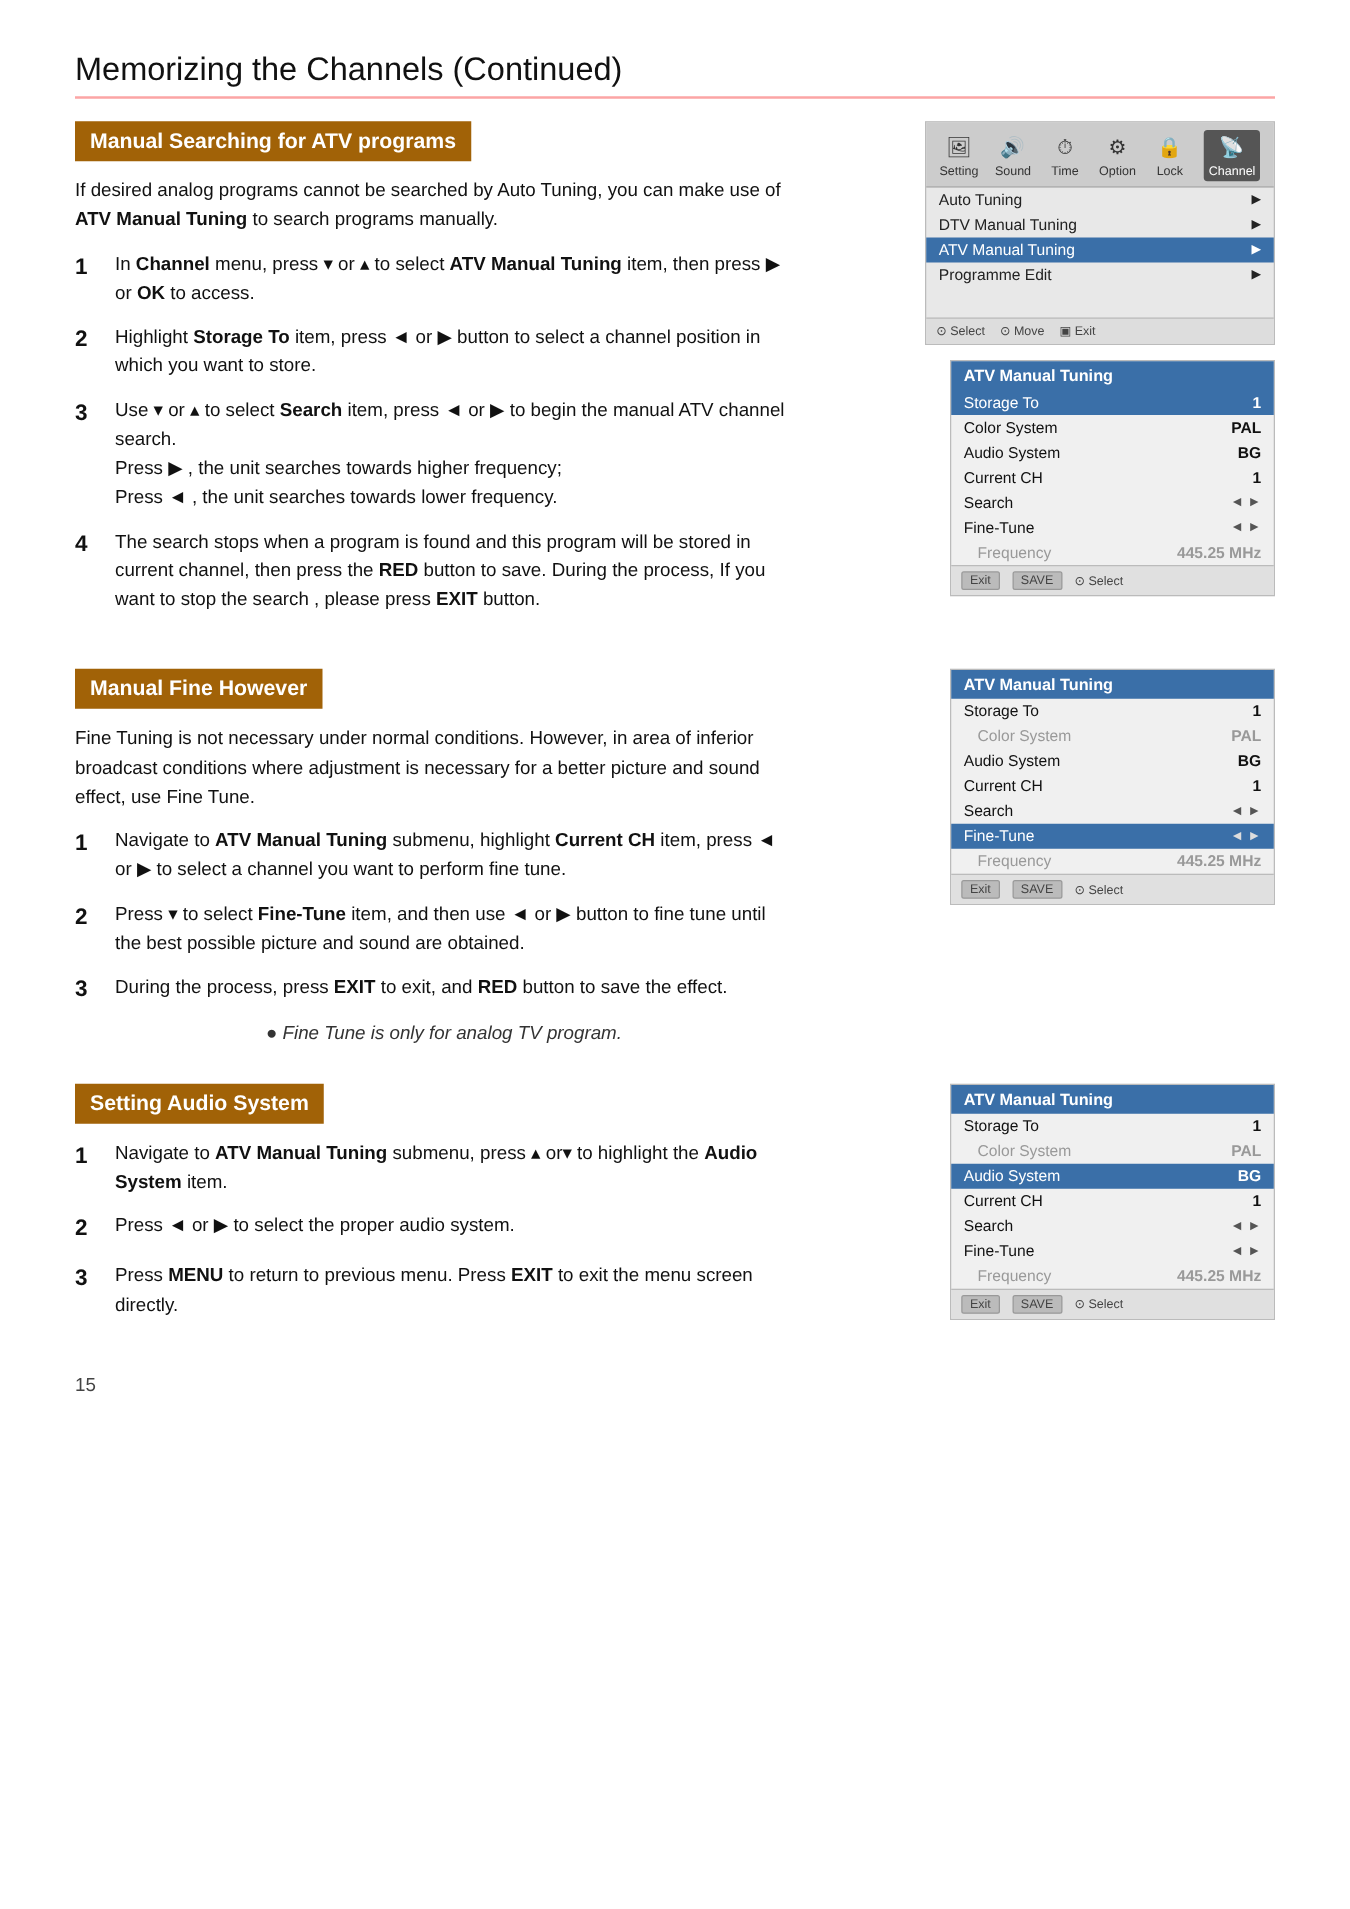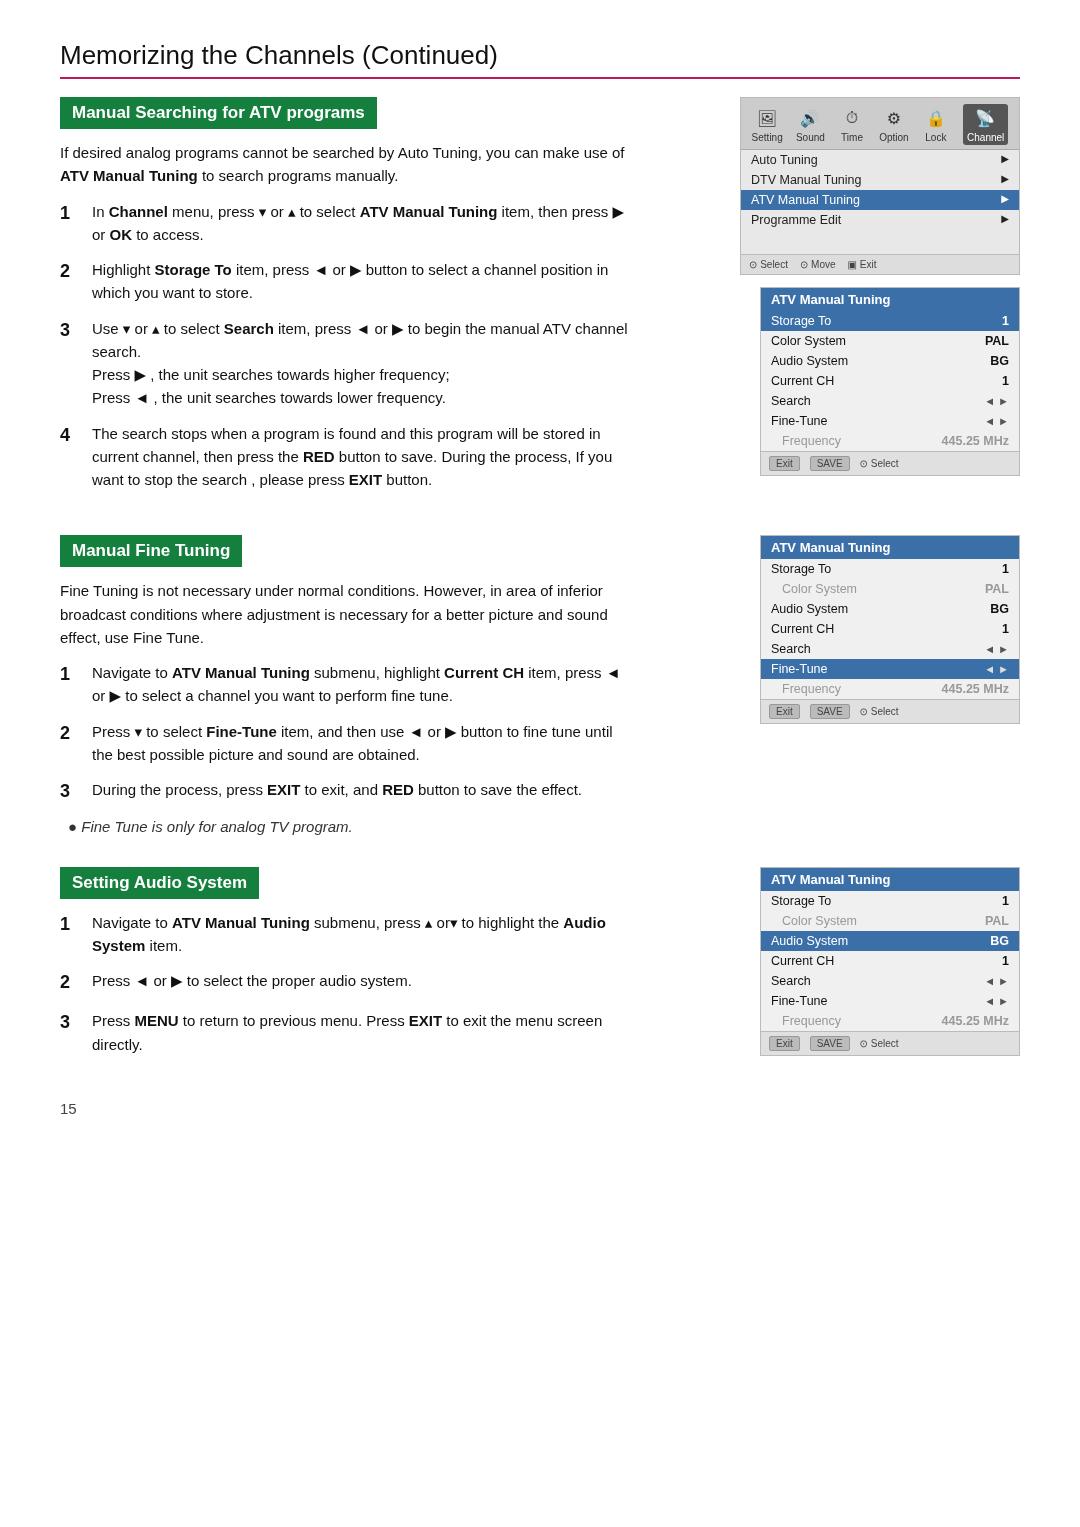--- a/index.html
+++ b/index.html
@@ -9,28 +9,28 @@
       width: 1080px;
       min-height: 1527px;
       padding: 40px 60px;
       font-size: 15px;
       color: #111;
     }
     h1.main-title {
       font-size: 26px;
       font-weight: bold;
       margin-bottom: 18px;
-      border-bottom: 2px solid #be185d;
+      border-bottom: 2px solid #fca5a5;
       padding-bottom: 6px;
     }
     h1.main-title span {
       font-weight: normal;
     }
     .section-header {
-      background: #15803d;
+      background: #a16207;
       color: #fff;
       font-size: 17px;
       font-weight: bold;
       padding: 6px 12px;
       margin-bottom: 12px;
       display: inline-block;
     }
     .two-col {
       display: flex;
       gap: 30px;
@@ -330,21 +330,21 @@
         <span class="btn-small">Exit</span>
         <span class="btn-small">SAVE</span>
         <span>⊙ Select</span>
       </div>
     </div>
   </div>
 </div>
 
 <div class="two-col section-block">
   <div class="left-col">
-    <div class="section-header">Manual Fine Tuning</div>
+    <div class="section-header">Manual Fine However</div>
     <p class="intro-text">
       Fine Tuning is not necessary under normal conditions. However, in area of inferior broadcast conditions where adjustment is necessary for a better picture and sound effect, use Fine Tune.
     </p>
     <ul class="steps">
       <li class="step-item">
         <span class="step-num">1</span>
         <span class="step-text">
           Navigate to <b>ATV Manual Tuning</b> submenu, highlight <b>Current CH</b> item, press ◄ or ▶  to select a channel you want to perform fine tune.
         </span>
       </li>
@@ -354,21 +354,21 @@
           Press ▾ to select <b>Fine-Tune</b> item, and then use  ◄ or ▶ button to fine tune until the best possible picture and sound are obtained.
         </span>
       </li>
       <li class="step-item">
         <span class="step-num">3</span>
         <span class="step-text">
           During the process, press <b>EXIT</b> to exit, and <b>RED</b> button to save the effect.
         </span>
       </li>
     </ul>
-    <div style="margin-left:8px;margin-top:4px;">
+    <div style="margin-left:18px;margin-top:4px;text-align:center;">
       <span class="note-text">● Fine Tune is only for analog TV program.</span>
     </div>
   </div>
   <div class="right-col">
 
     <div class="atv-panel">
       <div class="atv-panel-title">ATV Manual Tuning</div>
       <div class="atv-row">
         <span>Storage To</span>
         <span class="val">1</span>

